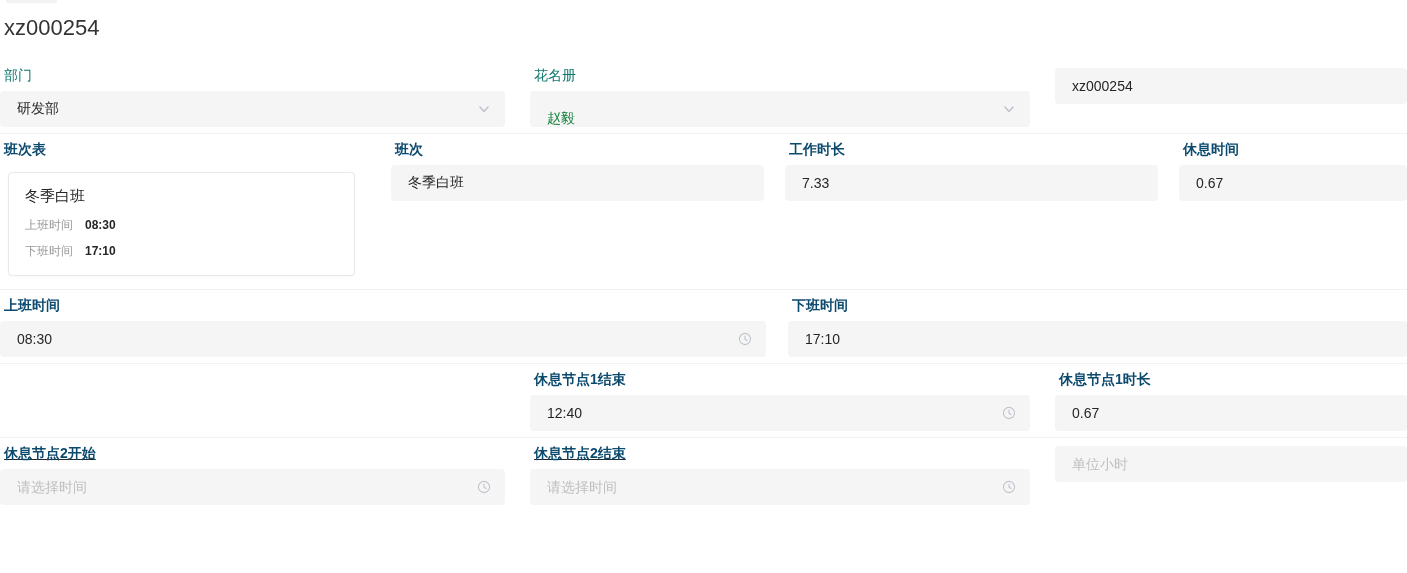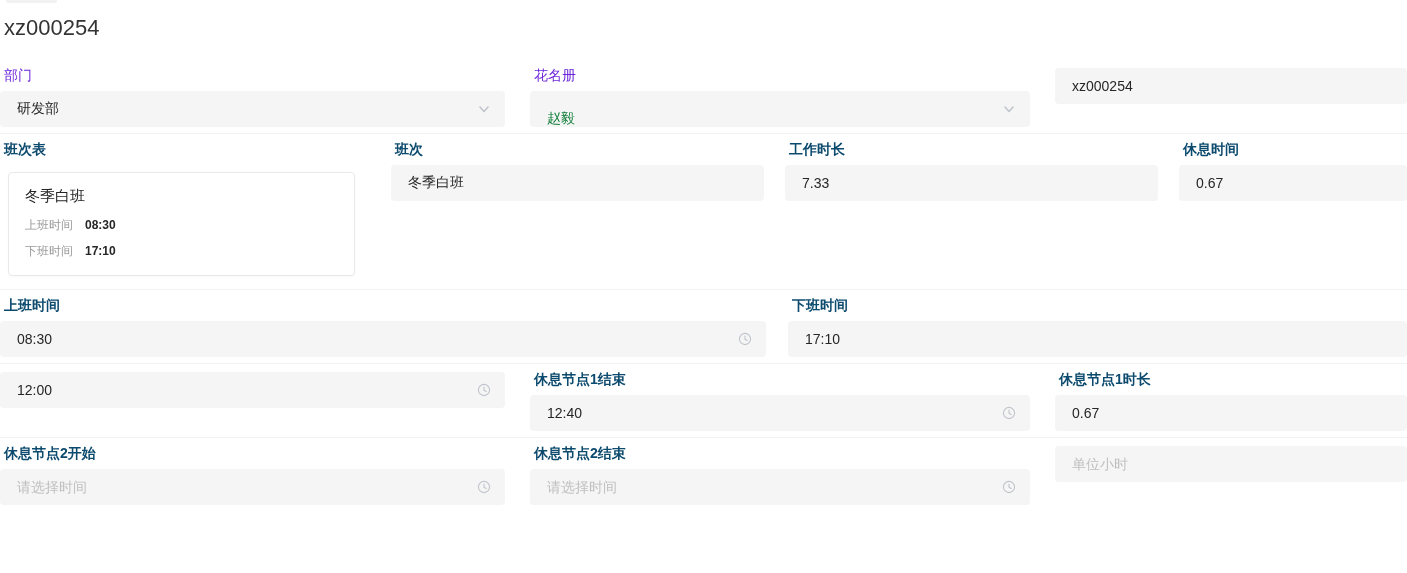--- a/index.html
+++ b/index.html
@@ -18,27 +18,27 @@
     font-weight: 400; color: #333333;
   }
   .form-row {
     display: grid; column-gap: 25px;
     padding: 8px 0 6px; border-bottom: 1px solid #f2f2f2;
   }
   .row-1 { grid-template-columns: 505px 500px 1fr; padding-top: 27px; }
   .row-2 { grid-template-columns: 370px 373px 373px 1fr; column-gap: 21px; padding-bottom: 13px; }
   .row-3 { grid-template-columns: 766px 1fr; column-gap: 22px; }
   .row-4, .row-5 { grid-template-columns: 505px 500px 1fr; }
-  .row-5 { border-bottom: none; }
+  .row-5 { border-bottom: none; text-decoration: underline; }
   .field-label {
     display: block; font-size: 14px; line-height: 14px; height: 14px;
     padding-left: 4px; margin-bottom: 9px;
     color: #0c4a6e; font-weight: 700;
   }
-  .field-label.plain { color: #6d28d9; font-weight: 400; }
+  .field-label.plain { color: #0f766e; font-weight: 400; }
   .control {
     position: relative; height: 36px; width: 100%;
     background: #f5f5f5; border-radius: 4px;
   }
   .control input {
     width: 100%; height: 36px; border: none; outline: none; background: transparent;
     font-family: inherit; font-size: 14px; color: #262626;
     padding: 0 34px 0 17px; border-radius: 4px;
   }
   .control input.no-icon { padding-right: 17px; }
@@ -159,29 +159,20 @@
   <div>
     <span class="field-label">下班时间</span>
     <div class="control">
       <input class="no-icon" type="text" value="17:10" style="">
     </div>
   </div>
 </div>
 
 <div class="form-row row-4">
   <div>
-    <div class="control">
-      <input type="text" value="12:00" style="">
-      <span class="suffix-icon">
-        <svg width="14" height="14" viewBox="0 0 14 14">
-            <circle cx="7" cy="7" r="5.6" fill="none" stroke="#c0c4cc" stroke-width="1.1"></circle>
-            <polyline points="7,4 7,7.3 9.2,8.5" fill="none" stroke="#c0c4cc" stroke-width="1.1" stroke-linecap="round" stroke-linejoin="round"></polyline>
-          </svg>
-      </span>
-    </div>
   </div>
   <div>
     <span class="field-label">休息节点1结束</span>
     <div class="control">
       <input type="text" value="12:40" style="">
       <span class="suffix-icon">
         <svg width="14" height="14" viewBox="0 0 14 14">
             <circle cx="7" cy="7" r="5.6" fill="none" stroke="#c0c4cc" stroke-width="1.1"></circle>
             <polyline points="7,4 7,7.3 9.2,8.5" fill="none" stroke="#c0c4cc" stroke-width="1.1" stroke-linecap="round" stroke-linejoin="round"></polyline>
           </svg>

